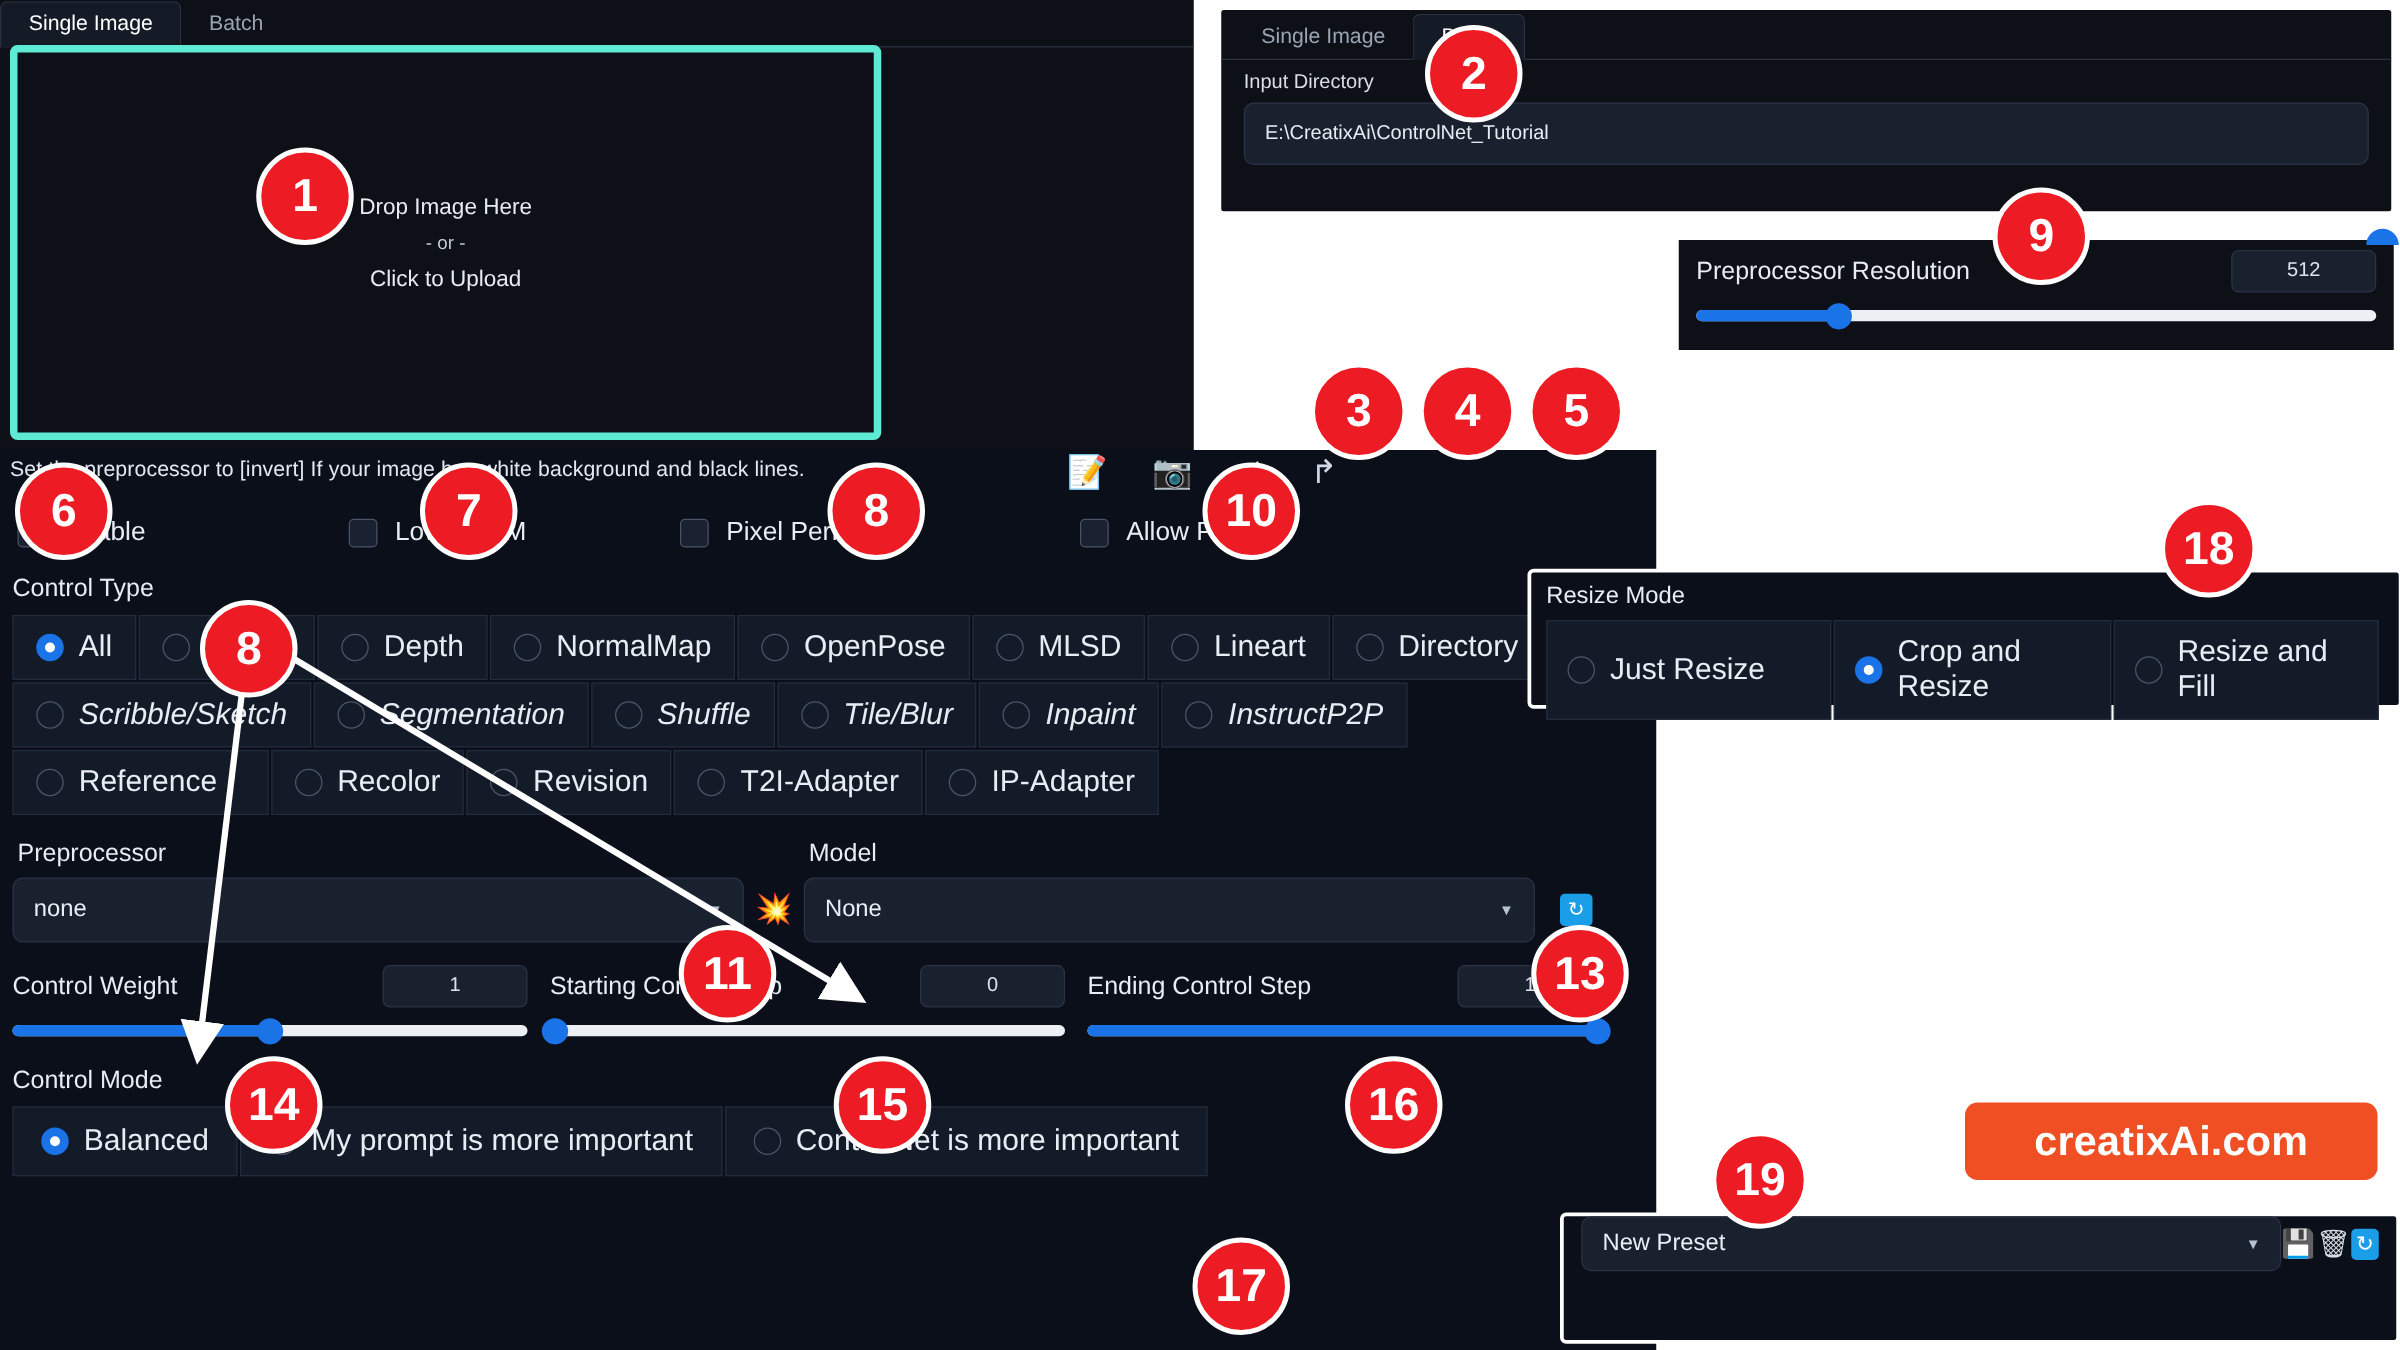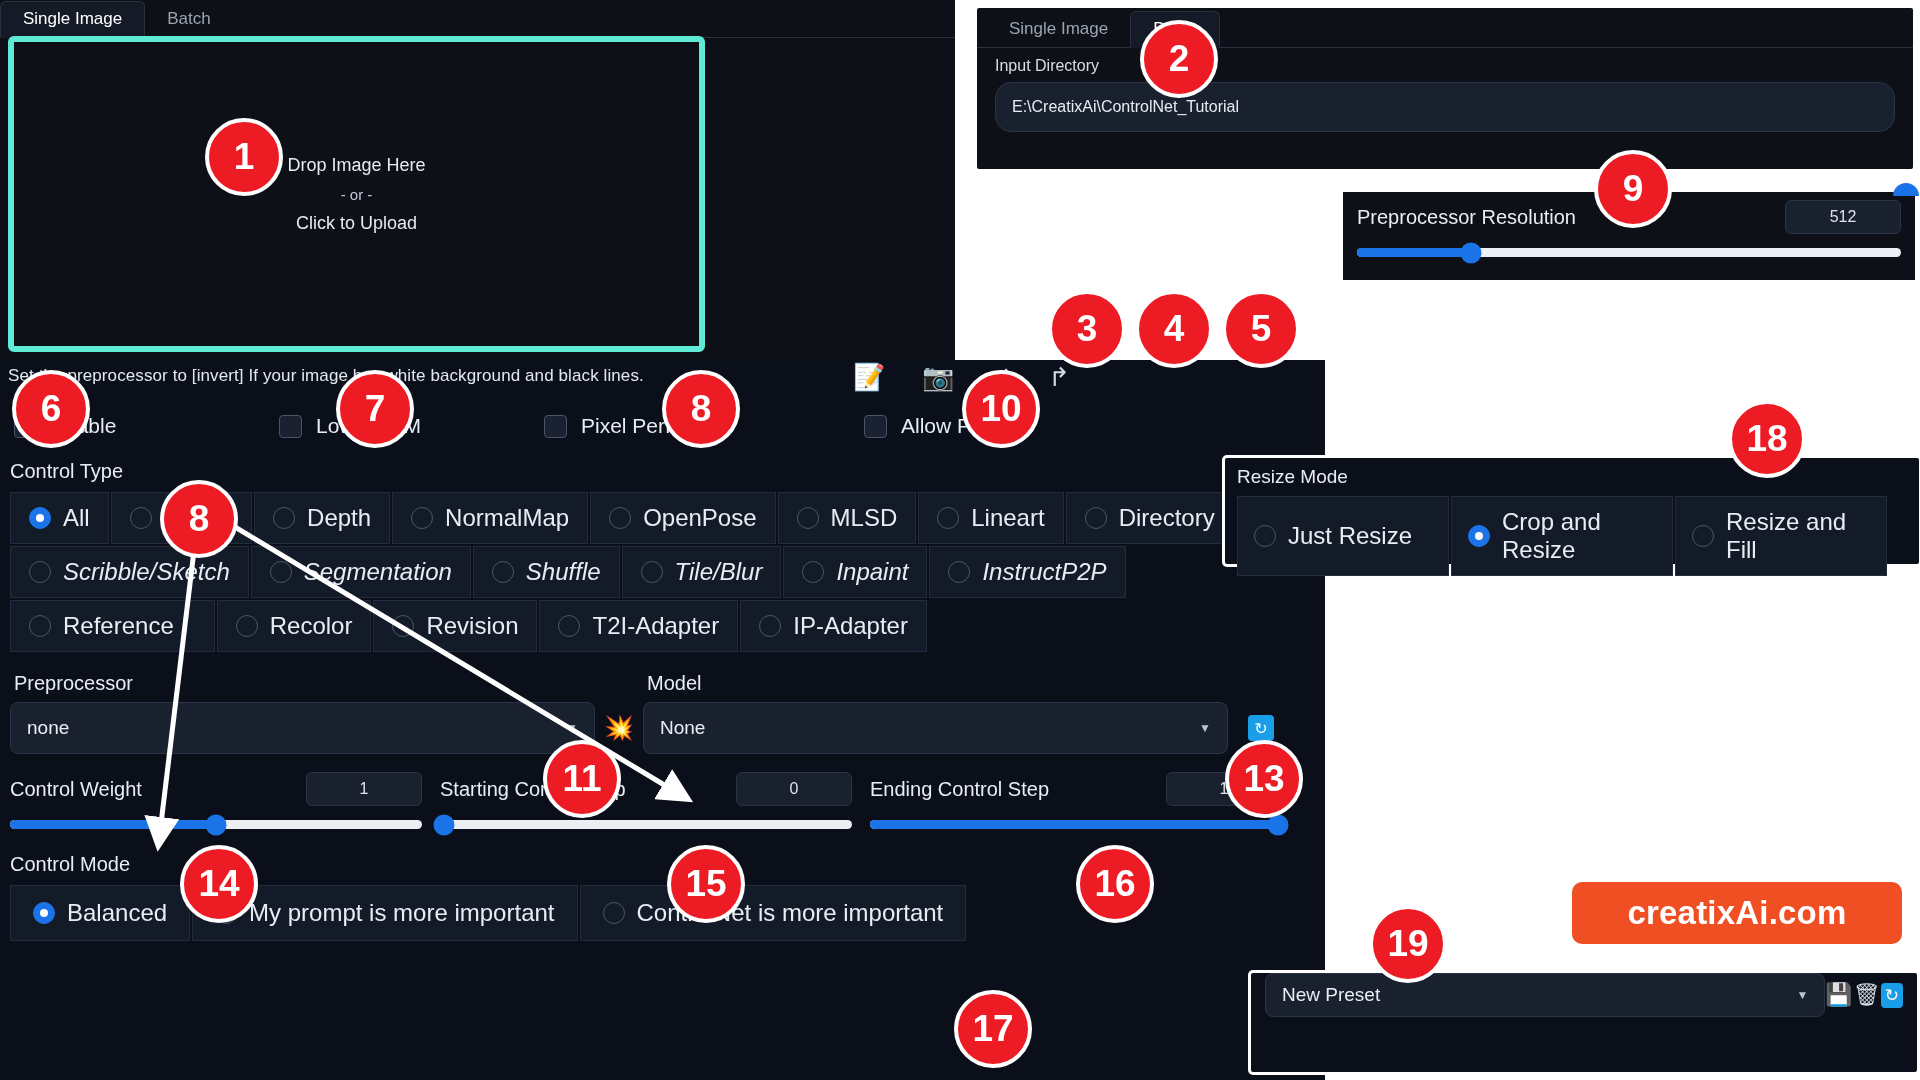--- a/index.html
+++ b/index.html
@@ -111,21 +111,21 @@
   </div>
 </div>
 
 <div class="panel" id="batch-panel">
   <div class="tabstrip">
     <div class="tab">Single Image</div>
     <div class="tab active">Batch</div>
   </div>
   <div style="padding:9px 18px 0;">
     <div class="field-label">Input Directory</div>
-    <div class="textbox" style="margin-top:7px;border-radius:16px;">
+    <div class="textbox" style="margin-top:7px;">
       <span>E:\CreatixAi\ControlNet_Tutorial</span>
     </div>
   </div>
 </div>
 
 <div class="panel" id="ppres-panel">
   <div class="slider-row">
     <div class="sl-lab">Preprocessor Resolution</div>
     <div class="numbox">512</div>
   </div>
@@ -317,21 +317,21 @@
     <div class="ritem" style="padding:13px 22px;">
       <span class="rdot"></span>
       <span>ControlNet is more important</span>
     </div>
   </div>
 </div>
 
 <div class="panel" id="resize-panel">
   <div class="section-label" style="margin:8px 0 8px 12px;font-size:19px;">Resize Mode</div>
   <div class="radio-grid" style="padding-left:12px;">
-    <div class="ritem" style="width:212px;padding:7px 16px;">
+    <div class="ritem" style="width:228px;padding:7px 16px;">
       <span class="rdot"></span>
       <span>Just Resize</span>
     </div>
     <div class="ritem" style="width:222px;padding:11px 16px;">
       <span class="rdot on"></span>
       <span>Crop and Resize</span>
     </div>
     <div class="ritem" style="width:212px;padding:11px 16px;">
       <span class="rdot"></span>
       <span>Resize and Fill</span>

